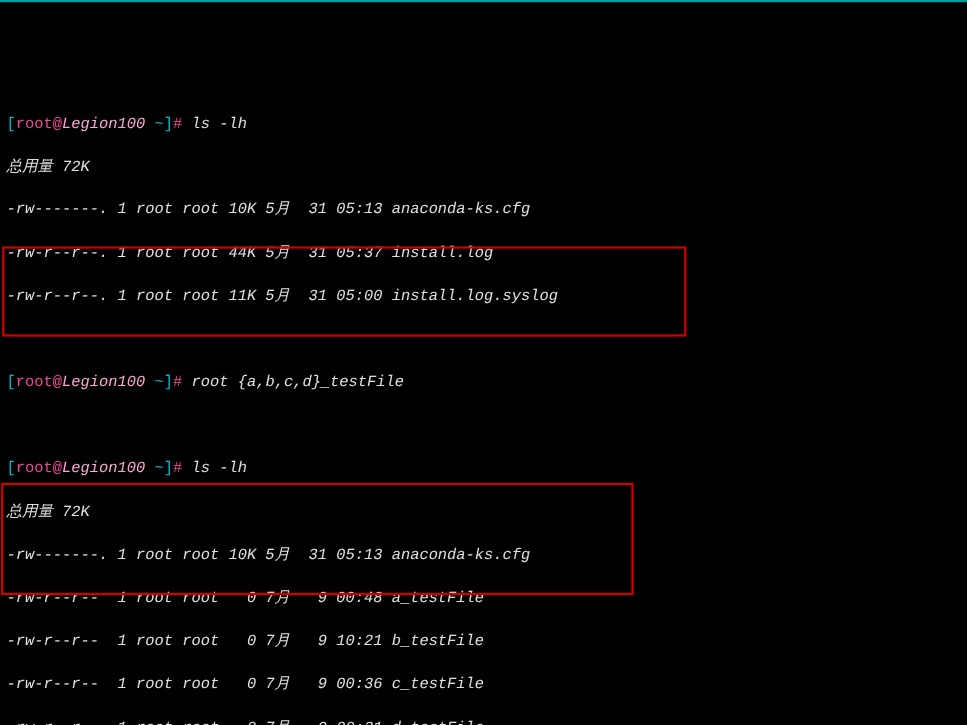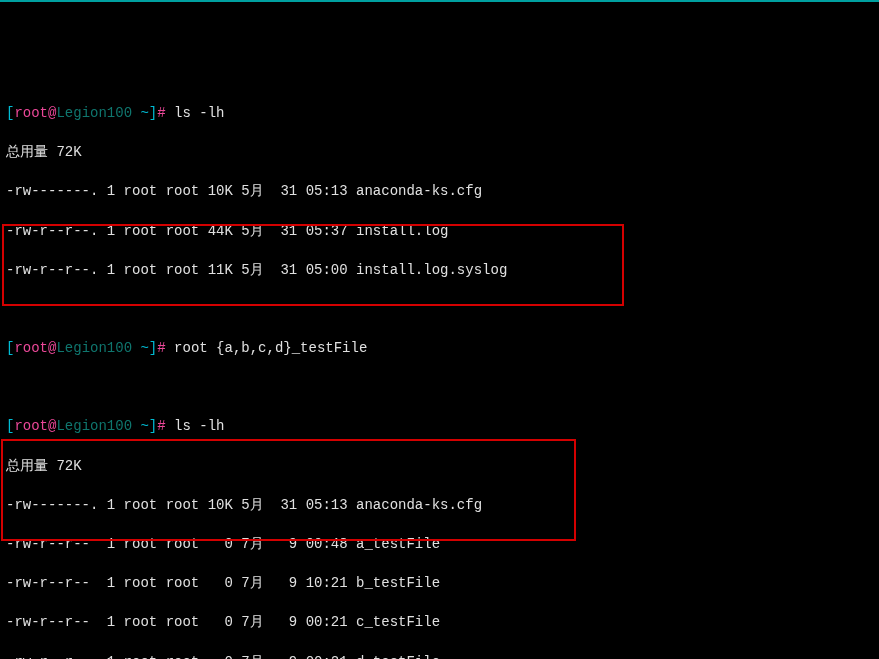--- a/index.html
+++ b/index.html
@@ -16,23 +16,23 @@
     box-sizing: border-box;
     border-top: 2px solid #00a0a0;
   }
   .term {
     padding: 4px 6px;
     position: relative;
     white-space: pre;
   }
   .line { display:block; }
   .red { color: #ec4899; }
-  .mag { color: #0f766e; }
+  .mag { color: #f9a8d4; font-style: italic; }
   .cyan { color: #00bcd4; }
-  .wht { color: #e0e0e0; }
+  .wht { color: #e0e0e0; font-style: italic; }
   .highlight-box {
     position: absolute;
     border: 2px solid #d40000;
     pointer-events: none;
     box-sizing: border-box;
   }
 </style>
 </head>
 <body>
 <div class="term">
@@ -48,21 +48,21 @@
 
 
 <span class="line"><span class="cyan">[</span><span class="red">root</span><span class="red">@</span><span class="mag">Legion100</span><span class="cyan"> ~</span><span class="cyan">]</span><span class="red"># </span><span class="wht">root {a,b,c,d}_testFile</span></span>
 
 
 <span class="line"><span class="cyan">[</span><span class="red">root</span><span class="red">@</span><span class="mag">Legion100</span><span class="cyan"> ~</span><span class="cyan">]</span><span class="red"># </span><span class="wht">ls -lh</span></span>
 <span class="line wht">总用量 72K</span>
 <span class="line wht">-rw-------. 1 root root 10K 5月  31 05:13 anaconda-ks.cfg</span>
 <span class="line wht">-rw-r--r--  1 root root   0 7月   9 00:48 a_testFile</span>
 <span class="line wht">-rw-r--r--  1 root root   0 7月   9 10:21 b_testFile</span>
-<span class="line wht">-rw-r--r--  1 root root   0 7月   9 00:21 c_testFile</span>
+<span class="line wht">-rw-r--r--  1 root root   0 7月   9 00:36 c_testFile</span>
 <span class="line wht">-rw-r--r--  1 root root   0 7月   9 00:21 d_testFile</span>
 
 
 
 
 
 
 
 
 

